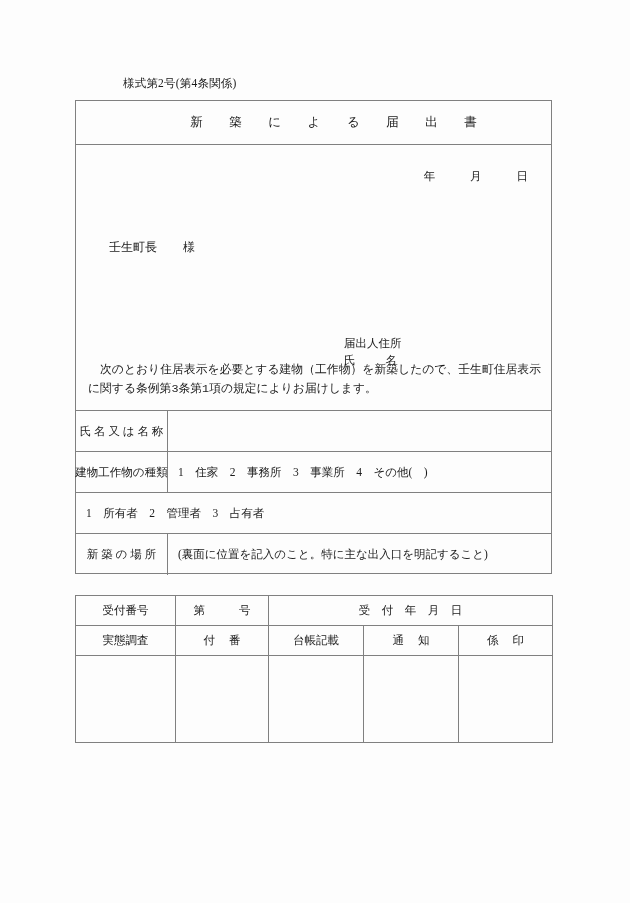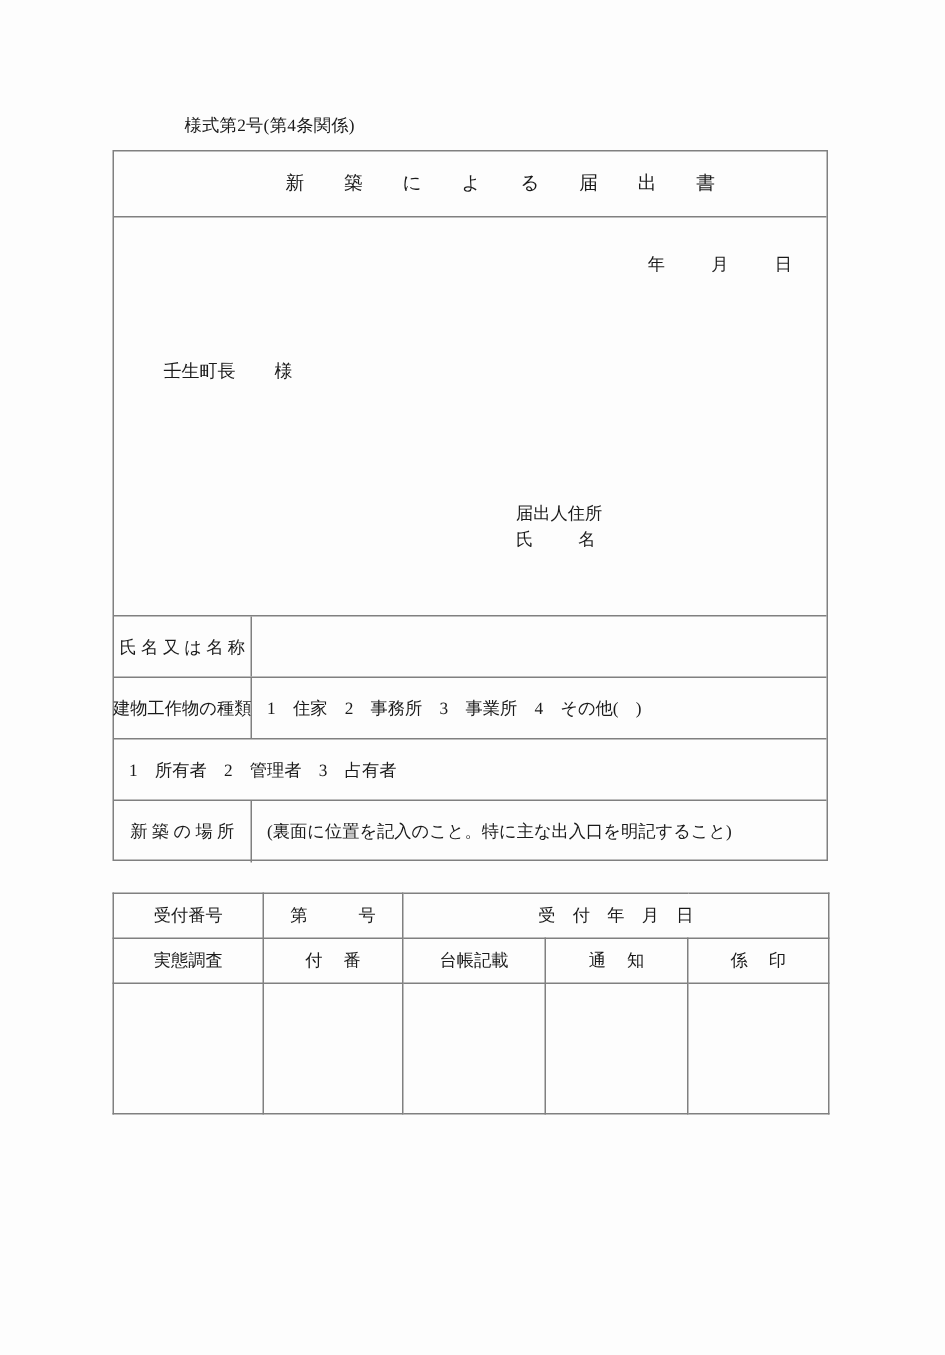--- a/index.html
+++ b/index.html
@@ -71,20 +71,21 @@
 
   
   .free-area {
     position: absolute;
     left: 0;
     top: 44px;
     width: 100%;
     height: 266px;
     box-sizing: border-box;
     border-bottom: 1px solid #808080;
+    font-family: Liberation Mono, monospace;
   }
 
   .date-line {
     position: absolute;
     right: 22px;
     top: 24px;
     font-size: 11.5px;
     letter-spacing: 1px;
     white-space: nowrap;
   }
@@ -206,20 +207,21 @@
 
       <div class="addressee">
         <span>壬生町長</span><span class="honorific">様</span>
       </div>
 
       <div class="submitter">
         <div class="row1">届出人住所</div>
         <div class="row2"><span>氏</span><span class="gap"></span><span>名</span></div>
       </div>
 
+      <div class="body-text">次のとおり住居表示を必要とする建物（工作物）を新築したので、壬生町住居表示に関する条例第3条第1項の規定によりお届けします。</div>
     </div>
 
     <div class="field-rows">
 
       <div class="field-row">
         <div class="field-label">氏 名 又 は 名 称</div>
         <div class="field-value"></div>
       </div>
 
       <div class="field-row">

